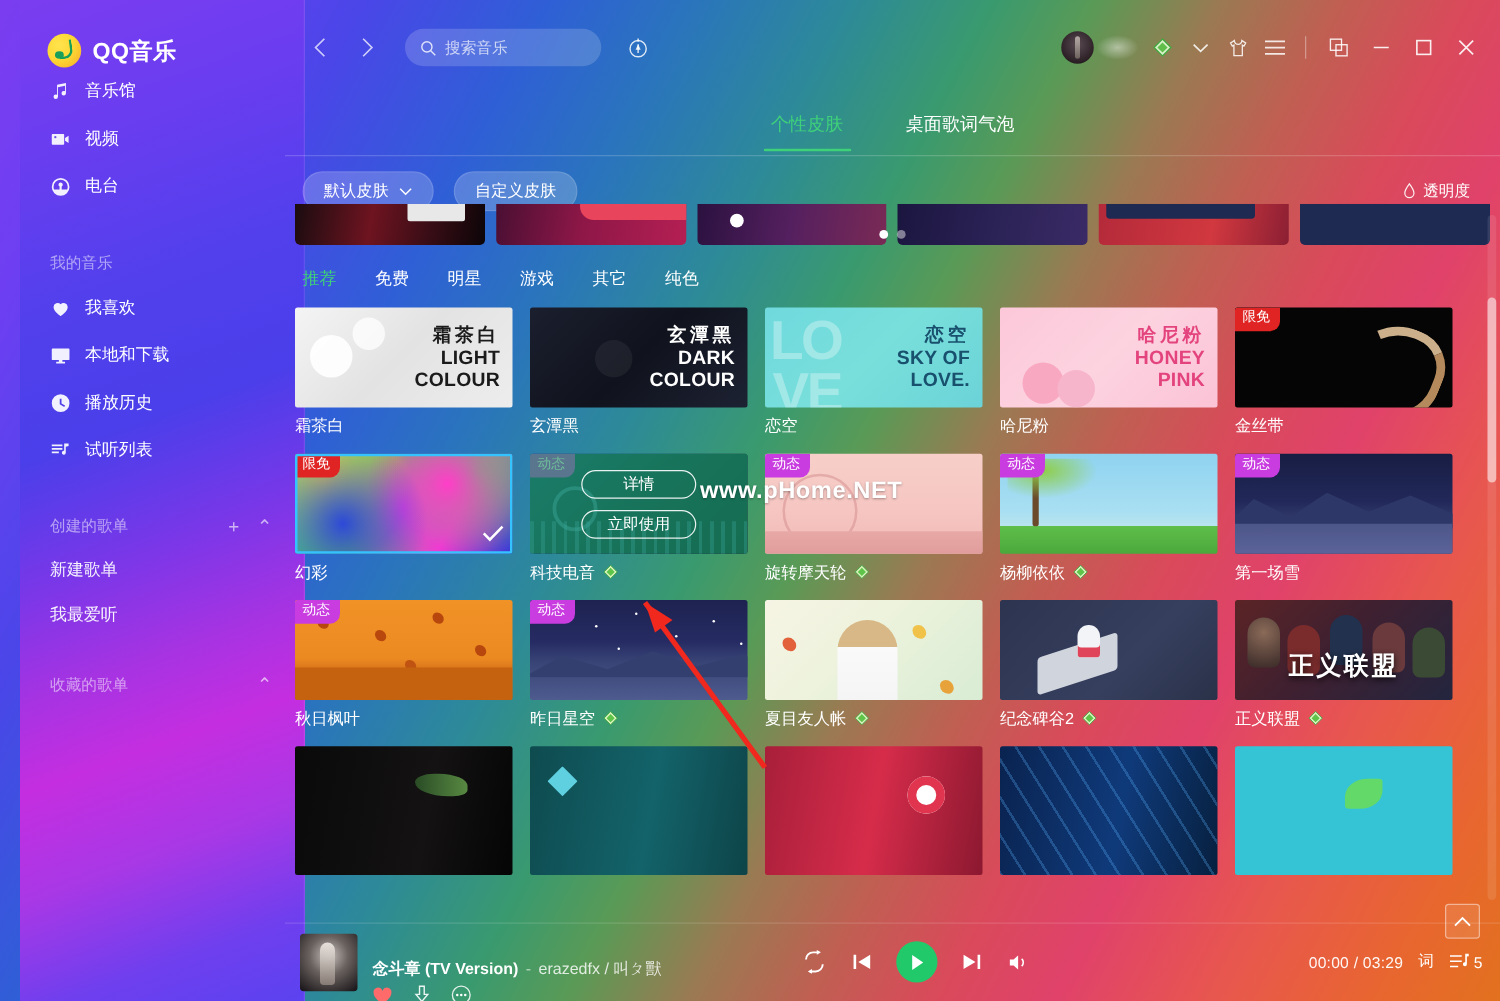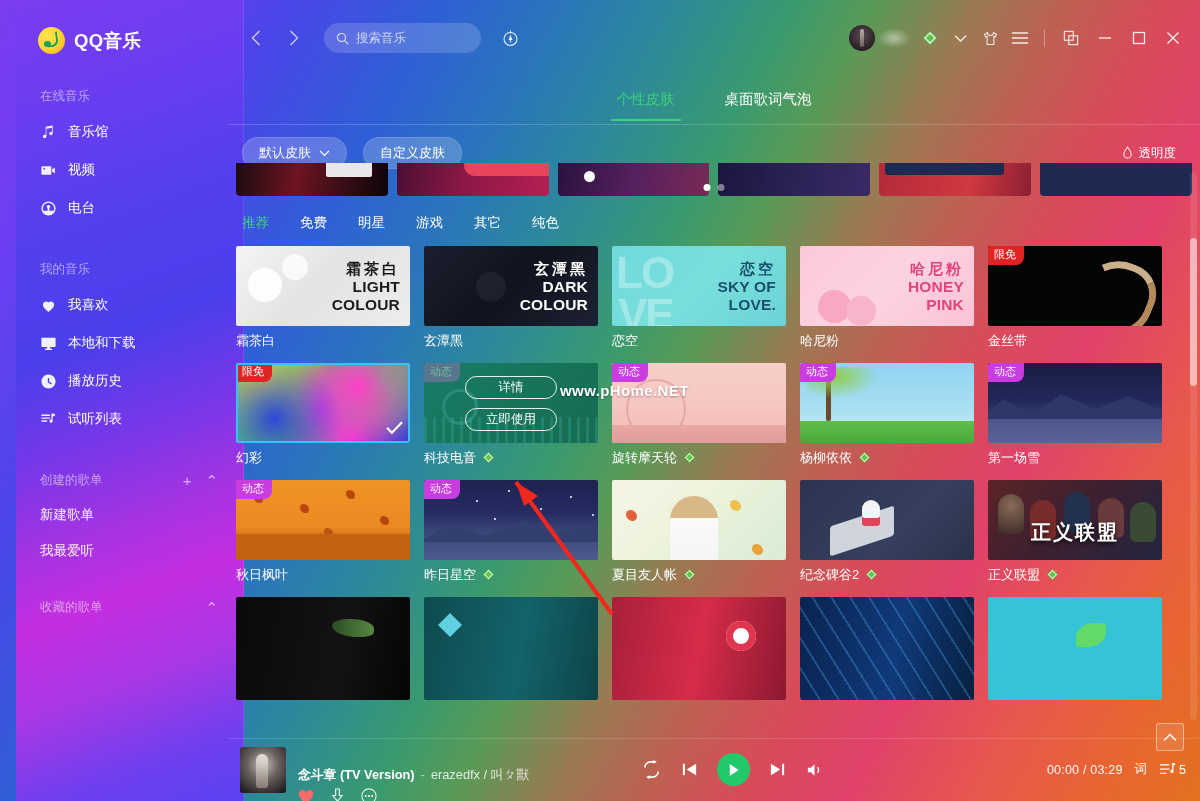--- a/index.html
+++ b/index.html
@@ -382,21 +382,21 @@
     display:flex; align-items:center; justify-content:center;
     color:#fff; cursor:pointer; background: rgba(255,255,255,.10);
   }
 
   
   #pointer-arrow { position:absolute; left:480px; top:462px; width:160px; height:160px; pointer-events:none; z-index:30; }
 
   
   #watermark {
     position:absolute; left:560px; top:382px; z-index:20;
-    color:#fff; font-size:15px; font-weight:700; letter-spacing:.4px;
+    color:#fff; font-size:19px; font-weight:700; letter-spacing:.4px;
     text-shadow:0 1px 2px rgba(0,0,0,.35); pointer-events:none;
     font-family:"Liberation Sans", sans-serif;
   }
 
   
   #player {
     position:absolute; left:228px; bottom:0; width:972px; height:63px;
     display:flex; align-items:center; padding:0 14px 0 12px;
   }
   #player:before {
@@ -434,23 +434,20 @@
 </style>
 </head>
 <body>
 
 <div id="sidebar">
   <div class="brand">
     <div class="brand-logo"></div>
     <div class="brand-name">QQ音乐</div>
   </div>
 
-  <div class="nav-group-title">
-    <span class="gt-label">在线音乐</span>
-  </div>
   <div class="nav-item">
     <span class="nav-ico">
       <svg viewBox="0 0 24 24">
           <path d="M9 17.5a2.5 2.5 0 1 1-2.5-2.5c.5 0 1 .14 1.5.4V4l10-2v11.5a2.5 2.5 0 1 1-2.5-2.5c.5 0 1 .14 1.5.4V5.2L9 6.8z"></path>
         </svg>
     </span>
     <span>音乐馆</span>
   </div>
   <div class="nav-item">
     <span class="nav-ico">

